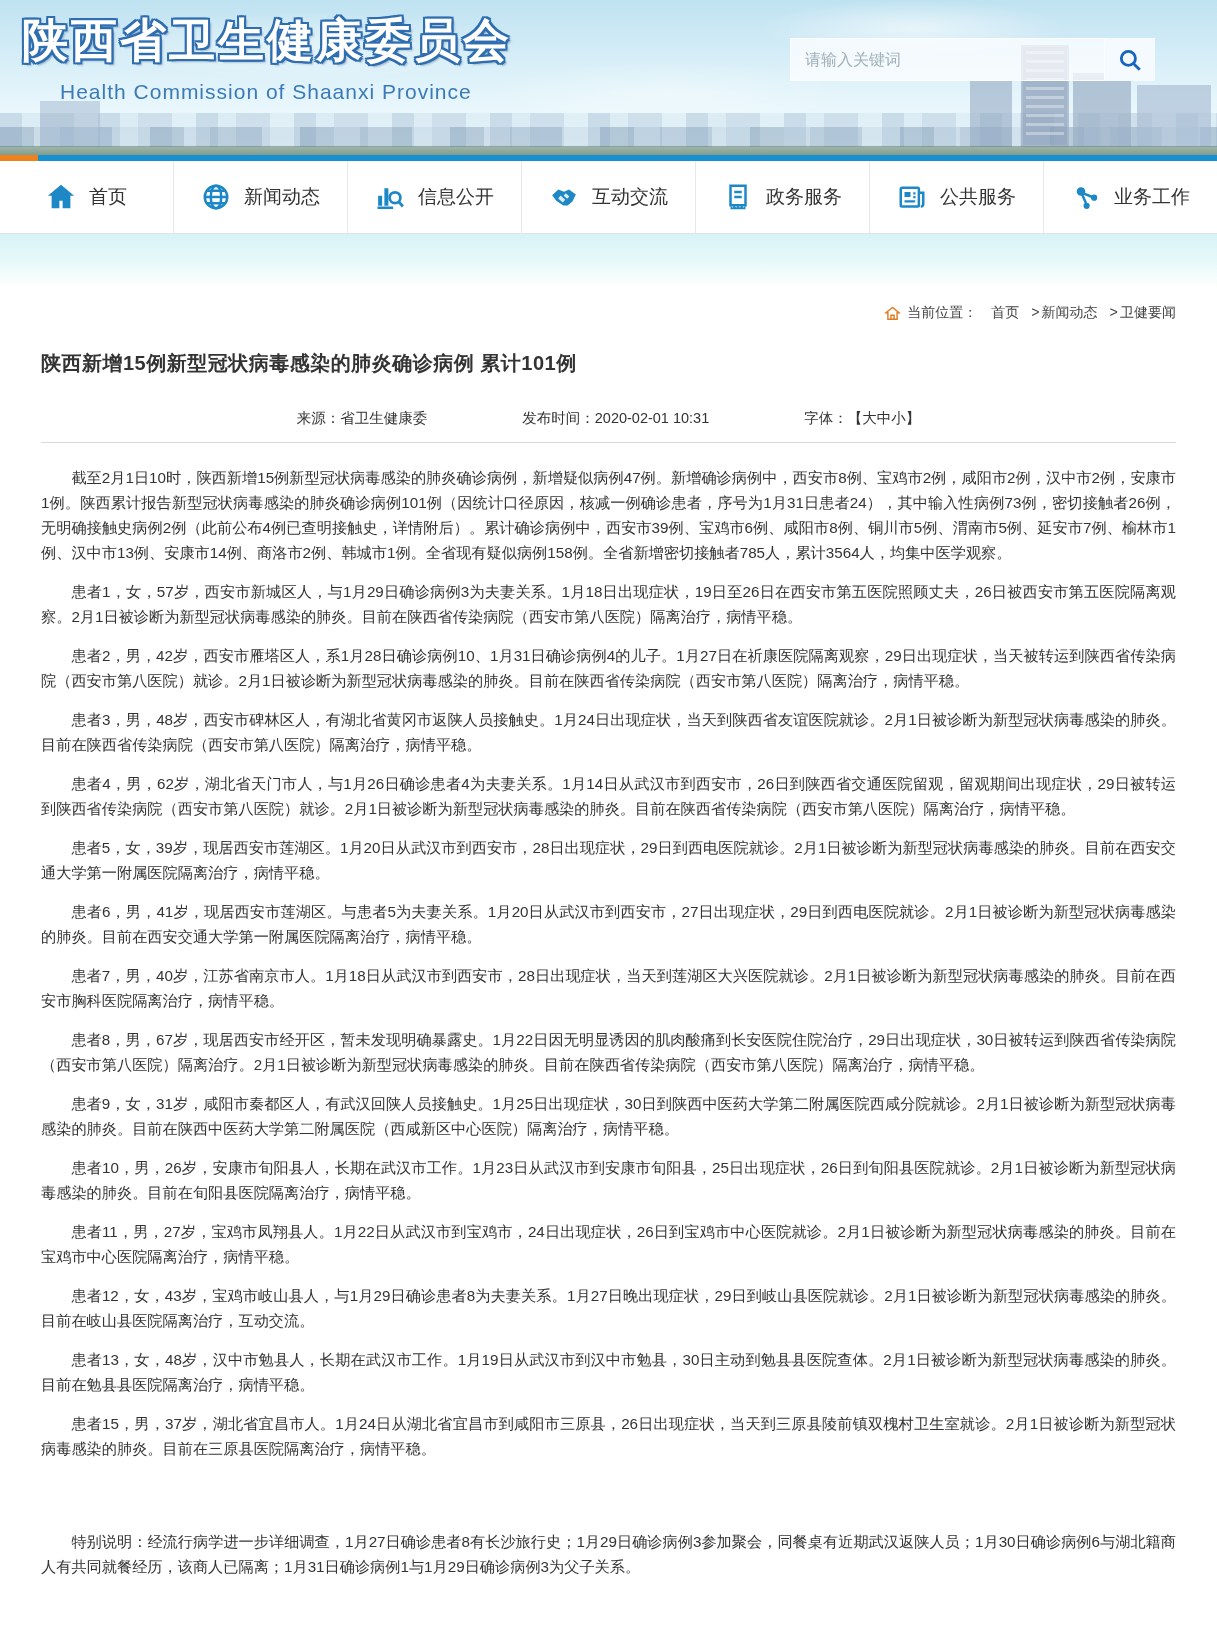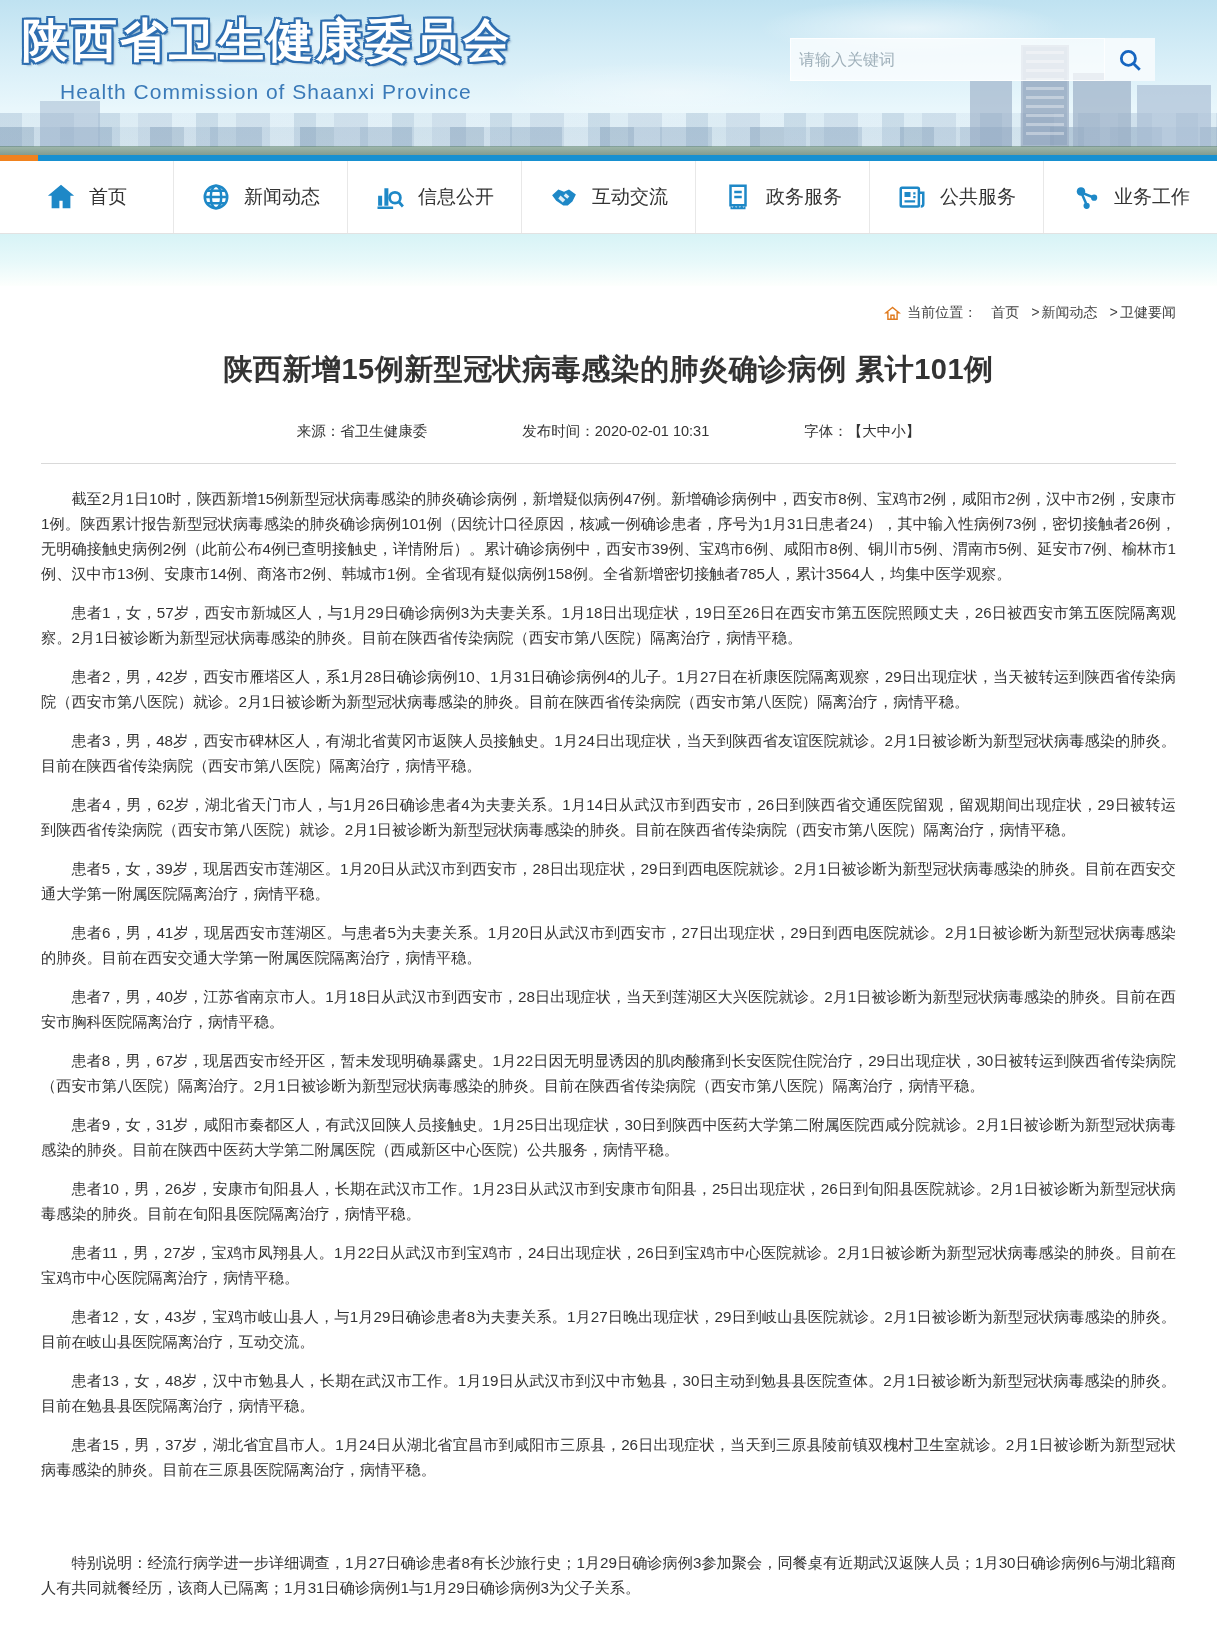--- a/index.html
+++ b/index.html
@@ -56,21 +56,21 @@
     text-shadow:
       -2px -2px 0 #2e6eb0, 2px -2px 0 #2e6eb0, -2px 2px 0 #2e6eb0, 2px 2px 0 #2e6eb0,
       0 -2px 0 #2e6eb0, 0 2px 0 #2e6eb0, -2px 0 0 #2e6eb0, 2px 0 0 #2e6eb0,
       3px 3px 2px rgba(30,70,120,.35);
   }
   .logo-en { margin: 8px 0 0 38px; font-size: 21px; color: #3a7ab8; letter-spacing: 1px; }
 
   .search-box { position: absolute; top: 38px; right: 62px; z-index: 3; display: flex; }
   .search-input {
     width: 315px; height: 43px; border: 1px solid rgba(255,255,255,.8);
-    background: rgba(255,255,255,.72); padding: 0 8px; font-size: 16px; color: #333;
+    background: rgba(255,255,255,.72); padding: 0 14px; font-size: 16px; color: #333;
     outline: none; font-family: inherit;
   }
   .search-input::placeholder { color: #9fb0ba; }
   .search-btn {
     width: 50px; height: 43px; border: none; background: #f4fafd; cursor: pointer;
     display: flex; align-items: center; justify-content: center; color: #1565c0;
   }
   .search-btn svg { width: 26px; height: 26px; }
 
   
@@ -94,26 +94,26 @@
     width: 1135px; margin: 18px auto 0; display: flex; justify-content: flex-end;
     align-items: center; font-size: 14px; color: #444; gap: 6px; font-family: Liberation Mono, monospace;
   }
   .crumb-home-icon { width: 17px; height: 17px; color: #e07b1f; }
   .crumb a, .crumb span.lbl { color: #444; text-decoration: none; cursor: pointer; }
   .crumb .sep { margin: 0 2px 0 6px; color: #444; }
 
   
   .article { width: 1135px; margin: 0 auto; }
   .article-title {
-    margin-top: 28px; text-align: center; font-size: 29px; font-weight: bold; color: #333;
+    margin-top: 28px; text-align: left; font-size: 20px; font-weight: bold; color: #333;
     letter-spacing: .5px;
   }
   .article-meta {
     margin-top: 32px; display: flex; justify-content: center; gap: 95px;
-    font-size: 14.5px; color: #333; padding-bottom: 22px; border-bottom: 1px solid #d9d9d9;
+    font-size: 14.5px; color: #333; padding-bottom: 14px; border-bottom: 1px solid #d9d9d9;
   }
   .article-body { margin-top: 22px; padding-bottom: 10px; }
   .article-body p {
     font-size: 15.2px; line-height: 25px; color: #333;
     text-indent: 2em; text-align: justify; margin: 0 0 14px 0;
   }
   .article-body p:last-of-type { margin-top: 68px; }
 </style>
 </head>
 <body>
@@ -304,21 +304,21 @@
       <p>患者4，男，62岁，湖北省天门市人，与1月26日确诊患者4为夫妻关系。1月14日从武汉市到西安市，26日到陕西省交通医院留观，留观期间出现症状，29日被转运到陕西省传染病院（西安市第八医院）就诊。2月1日被诊断为新型冠状病毒感染的肺炎。目前在陕西省传染病院（西安市第八医院）隔离治疗，病情平稳。</p>
 
       <p>患者5，女，39岁，现居西安市莲湖区。1月20日从武汉市到西安市，28日出现症状，29日到西电医院就诊。2月1日被诊断为新型冠状病毒感染的肺炎。目前在西安交通大学第一附属医院隔离治疗，病情平稳。</p>
 
       <p>患者6，男，41岁，现居西安市莲湖区。与患者5为夫妻关系。1月20日从武汉市到西安市，27日出现症状，29日到西电医院就诊。2月1日被诊断为新型冠状病毒感染的肺炎。目前在西安交通大学第一附属医院隔离治疗，病情平稳。</p>
 
       <p>患者7，男，40岁，江苏省南京市人。1月18日从武汉市到西安市，28日出现症状，当天到莲湖区大兴医院就诊。2月1日被诊断为新型冠状病毒感染的肺炎。目前在西安市胸科医院隔离治疗，病情平稳。</p>
 
       <p>患者8，男，67岁，现居西安市经开区，暂未发现明确暴露史。1月22日因无明显诱因的肌肉酸痛到长安医院住院治疗，29日出现症状，30日被转运到陕西省传染病院（西安市第八医院）隔离治疗。2月1日被诊断为新型冠状病毒感染的肺炎。目前在陕西省传染病院（西安市第八医院）隔离治疗，病情平稳。</p>
 
-      <p>患者9，女，31岁，咸阳市秦都区人，有武汉回陕人员接触史。1月25日出现症状，30日到陕西中医药大学第二附属医院西咸分院就诊。2月1日被诊断为新型冠状病毒感染的肺炎。目前在陕西中医药大学第二附属医院（西咸新区中心医院）公共服务，病情平稳。</p>
+      <p>患者9，女，31岁，咸阳市秦都区人，有武汉回陕人员接触史。1月25日出现症状，30日到陕西中医药大学第二附属医院西咸分院就诊。2月1日被诊断为新型冠状病毒感染的肺炎。目前在陕西中医药大学第二附属医院（西咸新区中心医院）隔离治疗，病情平稳。</p>
 
       <p>患者10，男，26岁，安康市旬阳县人，长期在武汉市工作。1月23日从武汉市到安康市旬阳县，25日出现症状，26日到旬阳县医院就诊。2月1日被诊断为新型冠状病毒感染的肺炎。目前在旬阳县医院隔离治疗，病情平稳。</p>
 
       <p>患者11，男，27岁，宝鸡市凤翔县人。1月22日从武汉市到宝鸡市，24日出现症状，26日到宝鸡市中心医院就诊。2月1日被诊断为新型冠状病毒感染的肺炎。目前在宝鸡市中心医院隔离治疗，病情平稳。</p>
 
       <p>患者12，女，43岁，宝鸡市岐山县人，与1月29日确诊患者8为夫妻关系。1月27日晚出现症状，29日到岐山县医院就诊。2月1日被诊断为新型冠状病毒感染的肺炎。目前在岐山县医院隔离治疗，互动交流。</p>
 
       <p>患者13，女，48岁，汉中市勉县人，长期在武汉市工作。1月19日从武汉市到汉中市勉县，30日主动到勉县县医院查体。2月1日被诊断为新型冠状病毒感染的肺炎。目前在勉县县医院隔离治疗，病情平稳。</p>
 
 

